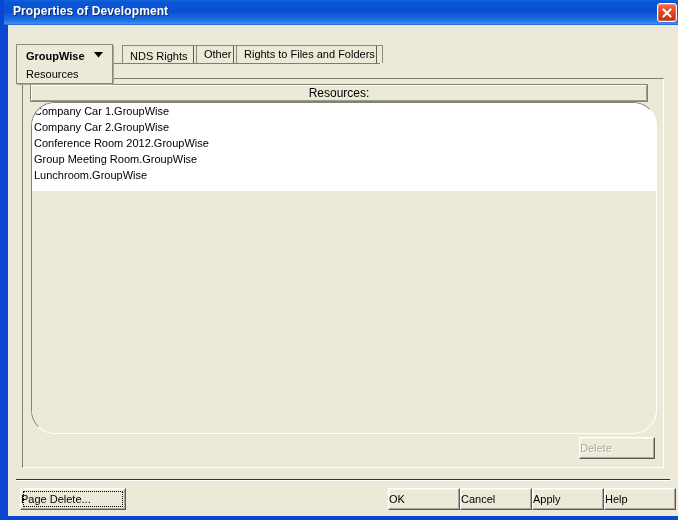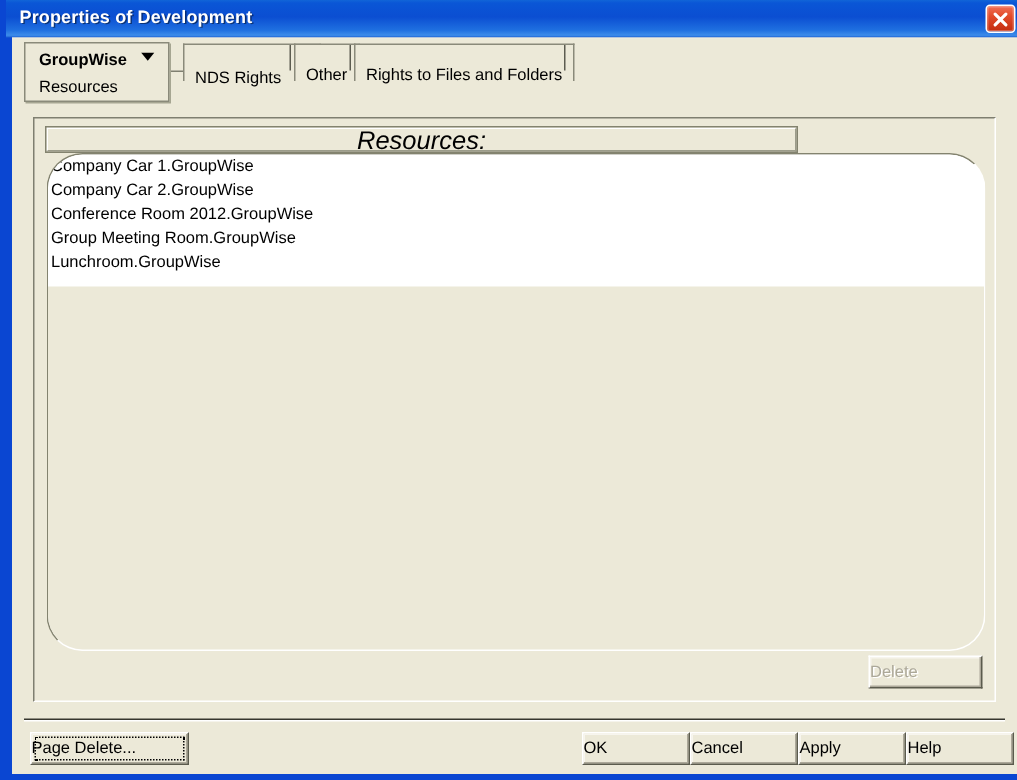--- a/index.html
+++ b/index.html
@@ -65,38 +65,38 @@
     left: 4px; top: 25px;
     width: 670px; height: 491px;
     background: #ece9d8;
     box-sizing: border-box;
     border-top: 1px solid #eeebdd;
   }
 
   
   .tabstrip {
     position: absolute;
-    left: 0; top: 0;
+    left: 0; top: 16px;
     width: 670px; height: 42px;
   }
   .tabstrip-line {
     position: absolute;
     left: 8px; top: 21px;
     width: 364px; height: 1px;
     background: #7f7f70;
   }
   .tab {
     position: absolute;
     top: 3px;
     height: 18px;
     box-sizing: border-box;
     background: #ece9d8;
     border: 1px solid #8a8a7a;
     border-bottom: none;
-    padding: 12px 7px;
+    padding: 0 7px;
     line-height: 17px;
     font-size: 11px;
     color: #000000;
     white-space: nowrap;
     cursor: pointer;
   }
   .tab .arrow {
     display: inline-block;
     margin-left: 6px;
     vertical-align: 2px;
@@ -138,33 +138,32 @@
     border-top: 1px solid #7f7f70;
     border-left: 1px solid #7f7f70;
     border-right: 1px solid #ffffff;
     border-bottom: 1px solid #ffffff;
   }
 
   
   .list-header {
     position: absolute;
     left: 8px; top: 6px;
-    width: 500px; height: 16px;
+    width: 616px; height: 16px;
     box-sizing: border-box;
     background: #ece9d8;
     border: 1px solid #ffffff;
     border-right-color: #9c9c8a;
     border-bottom-color: #9c9c8a;
     outline: 1px solid #83836f;
     text-align: center;
     line-height: 15px;
-    font-size: 17px;
+    font-size: 12px;
     color: #000000;
     cursor: pointer;
-    font-style: italic;
   }
   .listbox {
     position: absolute;
     left: 8px; top: 23px;
     width: 626px; height: 332px;
     box-sizing: border-box;
     background: #ffffff;
     border-top: 1px solid #83836f;
     border-left: 1px solid #83836f;
     border-right: 1px solid #ffffff;

